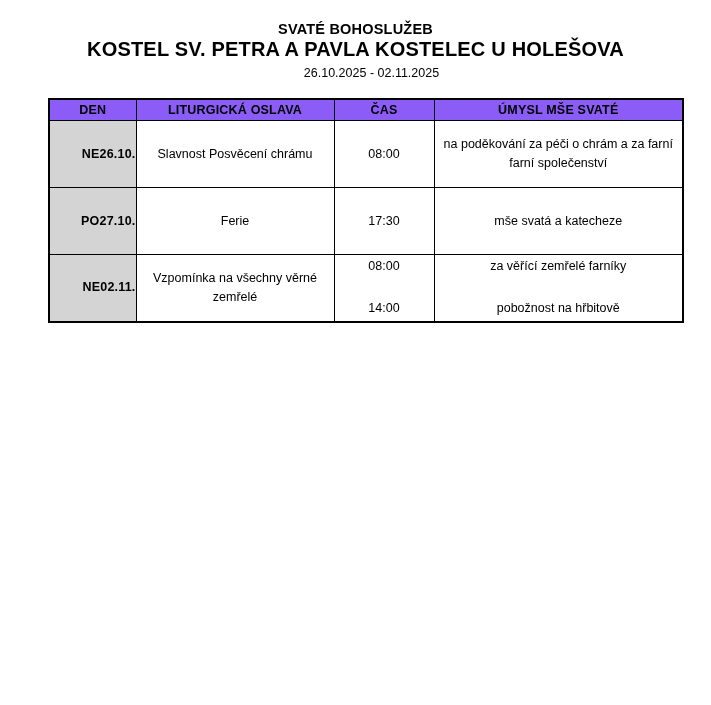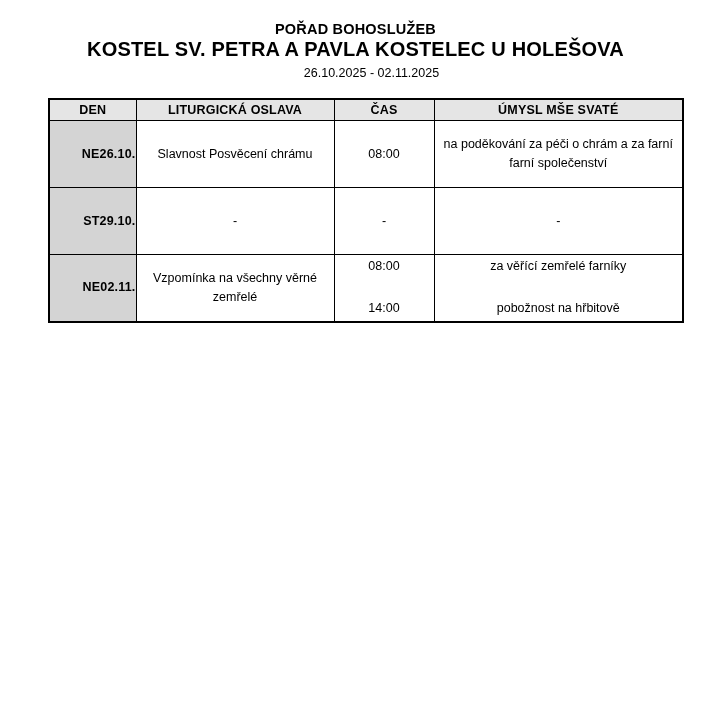--- a/index.html
+++ b/index.html
@@ -54,21 +54,21 @@
     width: 636px;
     table-layout: fixed;
     border: 2px solid #000;
   }
   table.schedule th,
   table.schedule td {
     border: 1px solid #000000;
     padding: 0;
   }
   thead th {
-    background: #e5e5e5;
+    background: #8b5cf6;
     font-size: 12.5px;
     font-weight: bold;
     height: 20px;
     text-align: center;
     vertical-align: middle;
     letter-spacing: 0.2px;
   }
   col.c-den { width: 87px; }
   col.c-lit { width: 198px; }
   col.c-cas { width: 100px; }
@@ -105,21 +105,21 @@
   }
   .two-line > div:first-child { margin-bottom: 23px; }
   .dash { font-size: 12.5px; }
 </style>
 </head>
 <body>
 
 <div class="page">
 
   <div class="header">
-    <div class="line1">POŘAD BOHOSLUŽEB</div>
+    <div class="line1">SVATÉ BOHOSLUŽEB</div>
     <div class="line2">KOSTEL SV. PETRA A PAVLA KOSTELEC U HOLEŠOVA</div>
     <div class="line3">26.10.2025 - 02.11.2025</div>
   </div>
 
   <div class="table-wrap">
     <table class="schedule">
       <colgroup>
         <col class="c-den">
         <col class="c-lit">
         <col class="c-cas">
@@ -137,30 +137,30 @@
 
         <tr>
           <td class="day">
             <span class="dow">NE</span><span>26.10.</span>
           </td>
           <td class="liturgy">Slavnost Posvěcení chrámu</td>
           <td class="time">08:00</td>
           <td class="intent">na poděkování za péči o chrám a za farní farní společenství</td>
         </tr>
 
+        <tr>
+          <td class="day">
+            <span class="dow">PO</span><span>27.10.</span>
+          </td>
+          <td class="liturgy">Ferie</td>
+          <td class="time">17:30</td>
+          <td class="intent">mše svatá a katecheze</td>
+        </tr>
 
 
-        <tr>
-          <td class="day">
-            <span class="dow">ST</span><span>29.10.</span>
-          </td>
-          <td class="liturgy dash">-</td>
-          <td class="time dash">-</td>
-          <td class="intent dash">-</td>
-        </tr>
 
 
 
 
         <tr>
           <td class="day">
             <span class="dow">NE</span><span>02.11.</span>
           </td>
           <td class="liturgy">Vzpomínka na všechny věrné zemřelé</td>
           <td class="time">

